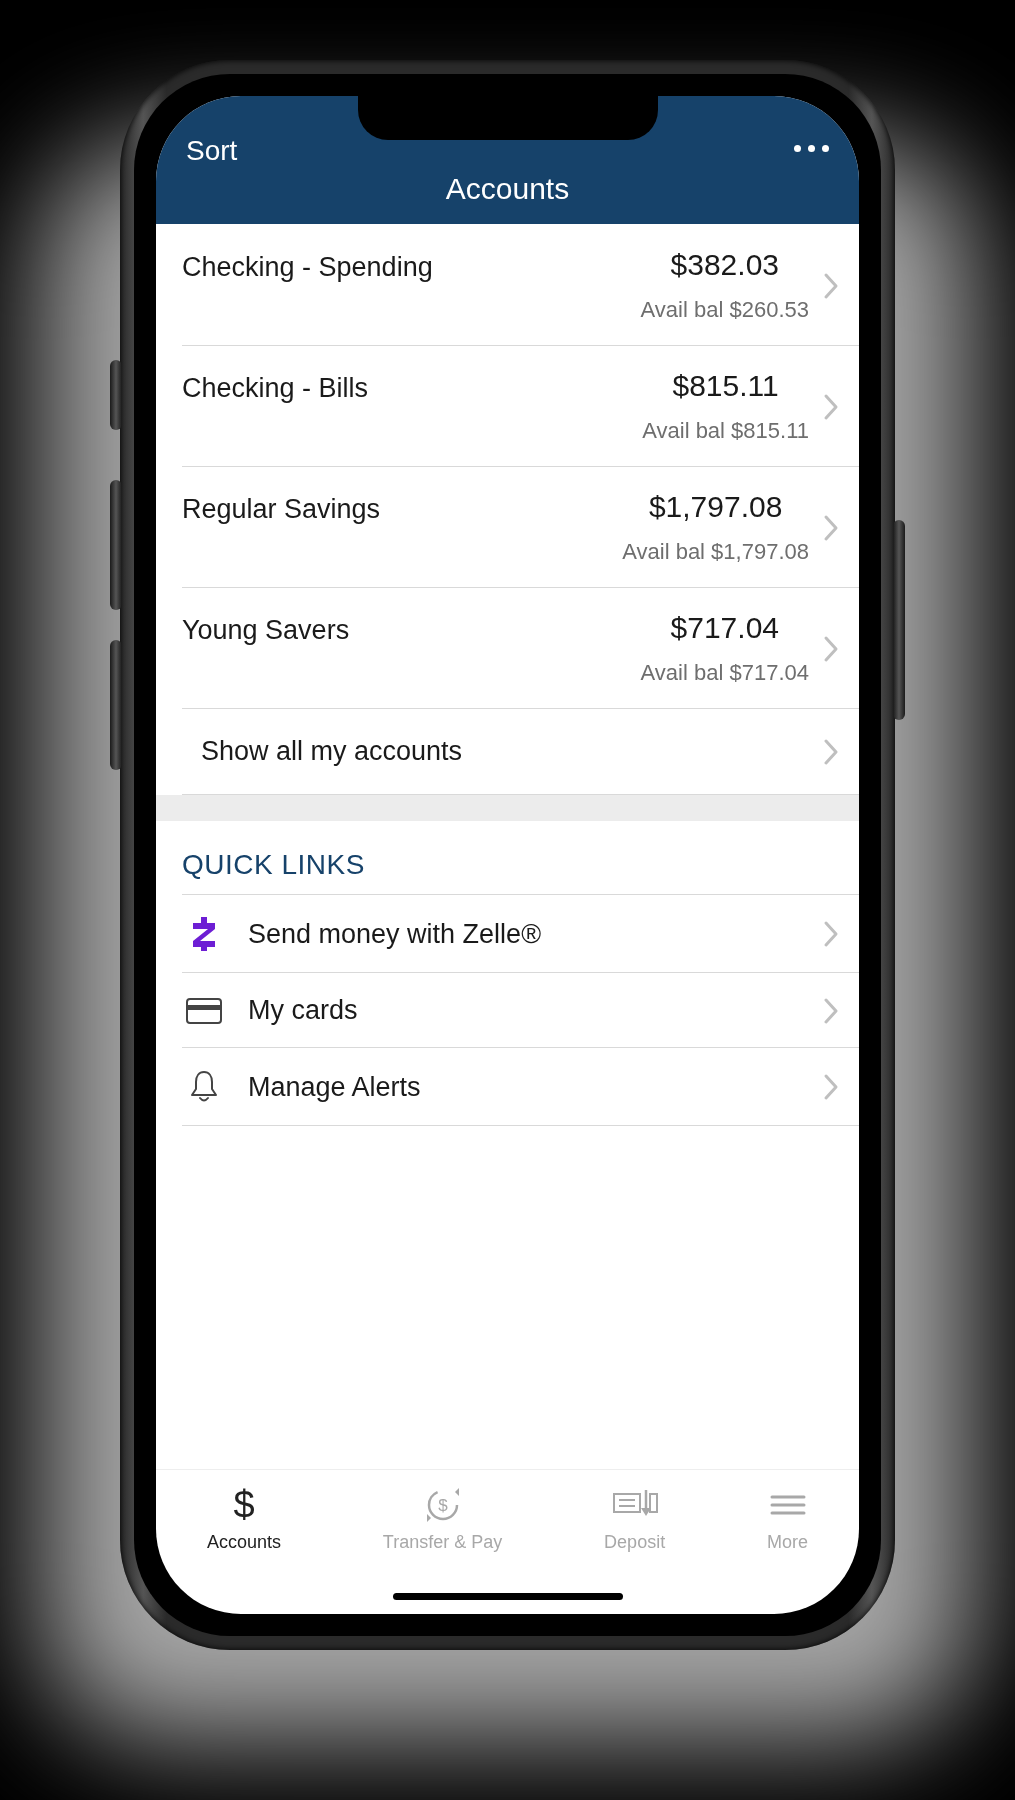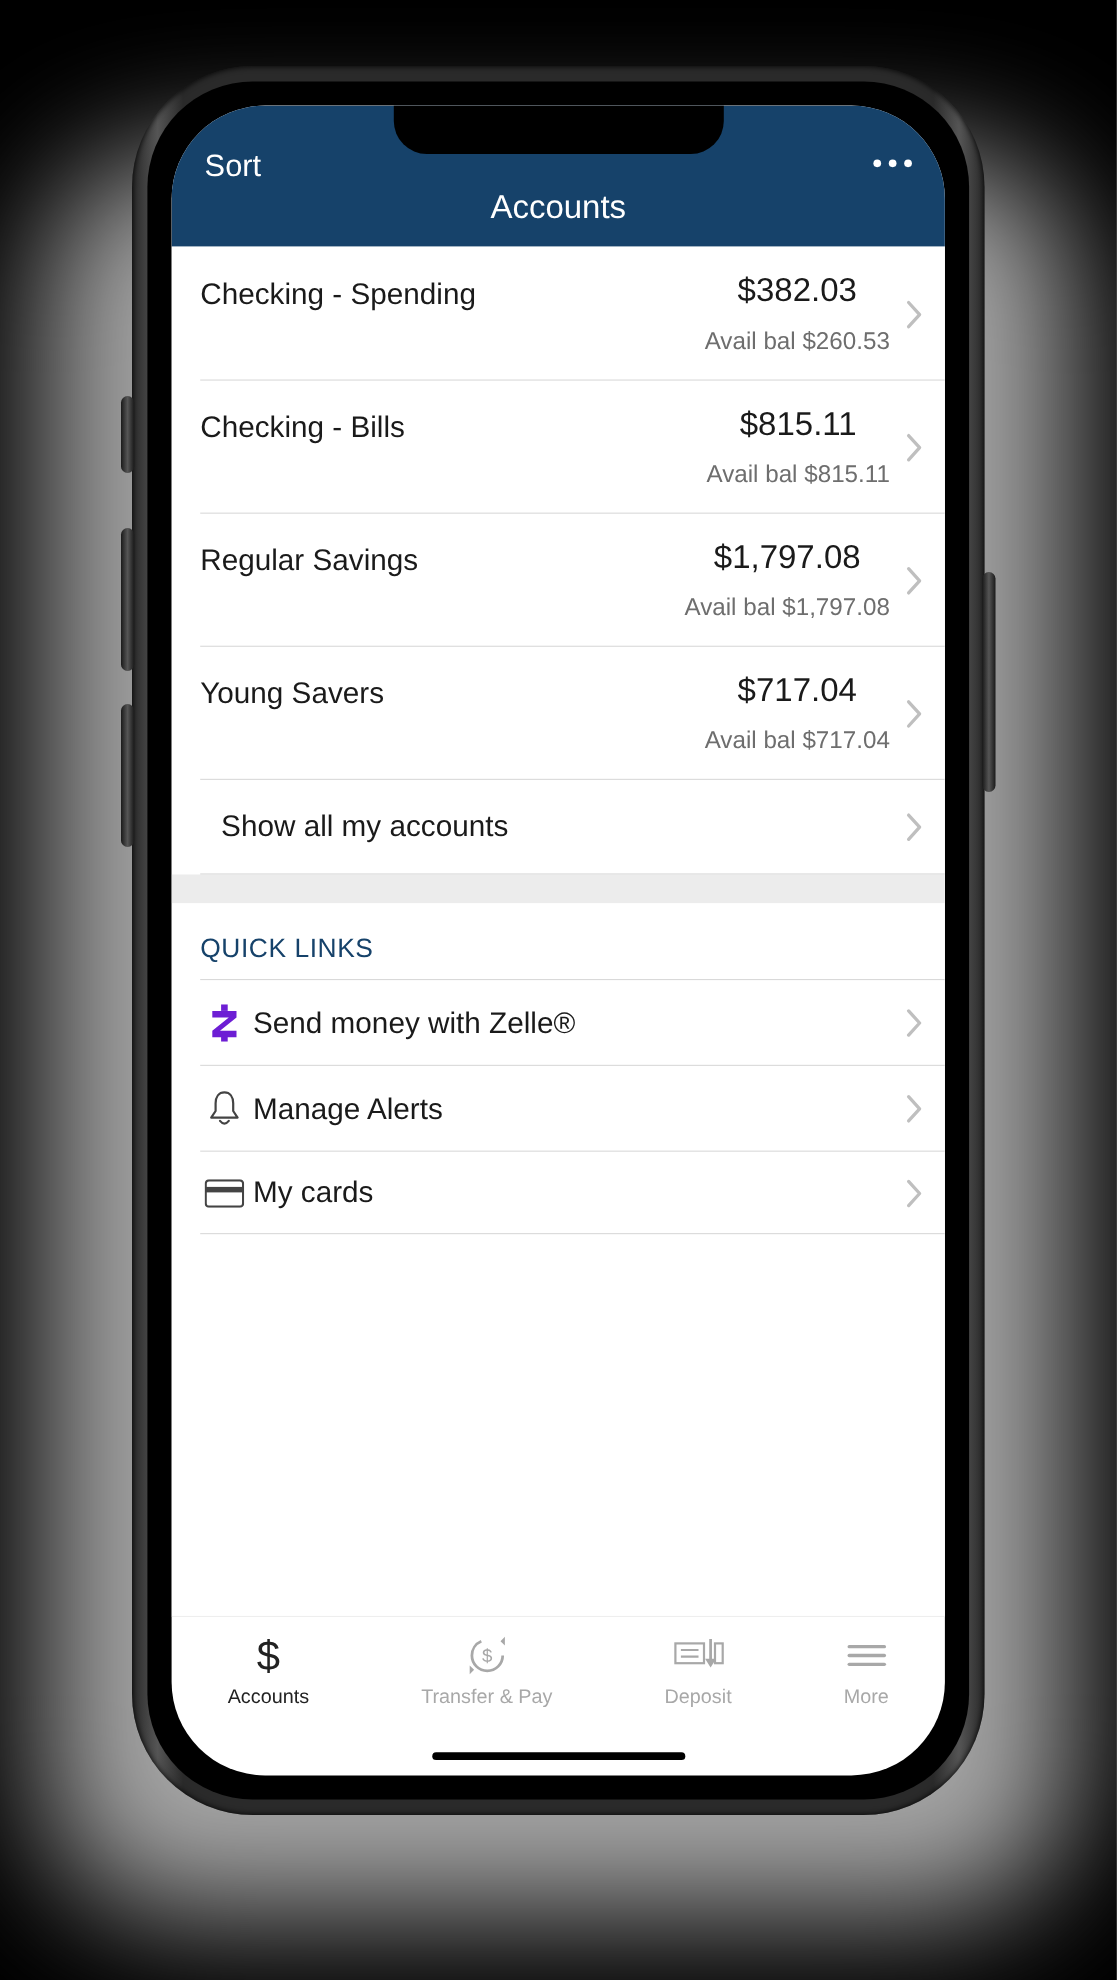--- a/index.html
+++ b/index.html
@@ -177,21 +177,21 @@
     font-size:27px;
     color:var(--text-dark);
     margin-left:19px;
   }
   .show-all .chevron { margin-left:auto; }
   .gap {
     height:26px;
     background:#ececec;
   }
   .section-title {
-    font-size:24px;
+    font-size:28px;
     letter-spacing:0.5px;
     color:var(--header-blue);
     padding:28px 26px 14px 26px;
     position:relative;
   }
   .section-title::after{
     content:"";
     position:absolute;
     left:26px; right:0; bottom:0;
     height:1px;
@@ -211,21 +211,21 @@
     background:var(--divider);
   }
   .ql-row .icon {
     width:44px;
     display:flex;
     justify-content:center;
   }
   .ql-row .label {
     font-size:27px;
     color:var(--text-dark);
-    margin-left:4px;
+    margin-left:22px;
   }
   .ql-row .chevron { margin-left:auto; }
   
   .tabbar {
     height:130px;
     border-top:1px solid #eee;
     display:flex;
     justify-content:space-around;
     align-items:flex-start;
     padding-top:14px;
@@ -353,41 +353,41 @@
             <div class="label">Send money with Zelle®</div>
             <div class="chevron">
               <svg width="16" height="28" viewBox="0 0 16 28">
                   <polyline points="3,3 13,14 3,25" fill="none" stroke="#bfbfbf" stroke-width="3" stroke-linecap="round" stroke-linejoin="round"></polyline>
                 </svg>
             </div>
           </div>
 
           <div class="ql-row">
             <div class="icon">
+              <svg width="36" height="26" viewBox="0 0 36 26">
+                <rect x="1" y="1" width="34" height="24" rx="3" fill="none" stroke="#444" stroke-width="2"></rect>
+                <rect x="1" y="7" width="34" height="5" fill="#444"></rect>
+              </svg>
+            </div>
+            <div class="label">My cards</div>
+            <div class="chevron">
+              <svg width="16" height="28" viewBox="0 0 16 28">
+                  <polyline points="3,3 13,14 3,25" fill="none" stroke="#bfbfbf" stroke-width="3" stroke-linecap="round" stroke-linejoin="round"></polyline>
+                </svg>
+            </div>
+          </div>
+
+          <div class="ql-row">
+            <div class="icon">
               <svg width="30" height="34" viewBox="0 0 30 34">
                 <path d="M15 2 C10 2 7 6 7 12 V19 L3 25 H27 L23 19 V12 C23 6 20 2 15 2 Z" fill="none" stroke="#444" stroke-width="2" stroke-linejoin="round"></path>
                 <path d="M11 28 Q15 33 19 28" fill="none" stroke="#444" stroke-width="2" stroke-linecap="round"></path>
               </svg>
             </div>
             <div class="label">Manage Alerts</div>
-            <div class="chevron">
-              <svg width="16" height="28" viewBox="0 0 16 28">
-                  <polyline points="3,3 13,14 3,25" fill="none" stroke="#bfbfbf" stroke-width="3" stroke-linecap="round" stroke-linejoin="round"></polyline>
-                </svg>
-            </div>
-          </div>
-
-          <div class="ql-row">
-            <div class="icon">
-              <svg width="36" height="26" viewBox="0 0 36 26">
-                <rect x="1" y="1" width="34" height="24" rx="3" fill="none" stroke="#444" stroke-width="2"></rect>
-                <rect x="1" y="7" width="34" height="5" fill="#444"></rect>
-              </svg>
-            </div>
-            <div class="label">My cards</div>
             <div class="chevron">
               <svg width="16" height="28" viewBox="0 0 16 28">
                   <polyline points="3,3 13,14 3,25" fill="none" stroke="#bfbfbf" stroke-width="3" stroke-linecap="round" stroke-linejoin="round"></polyline>
                 </svg>
             </div>
           </div>
 
         </div>
 
         <div class="tabbar">

